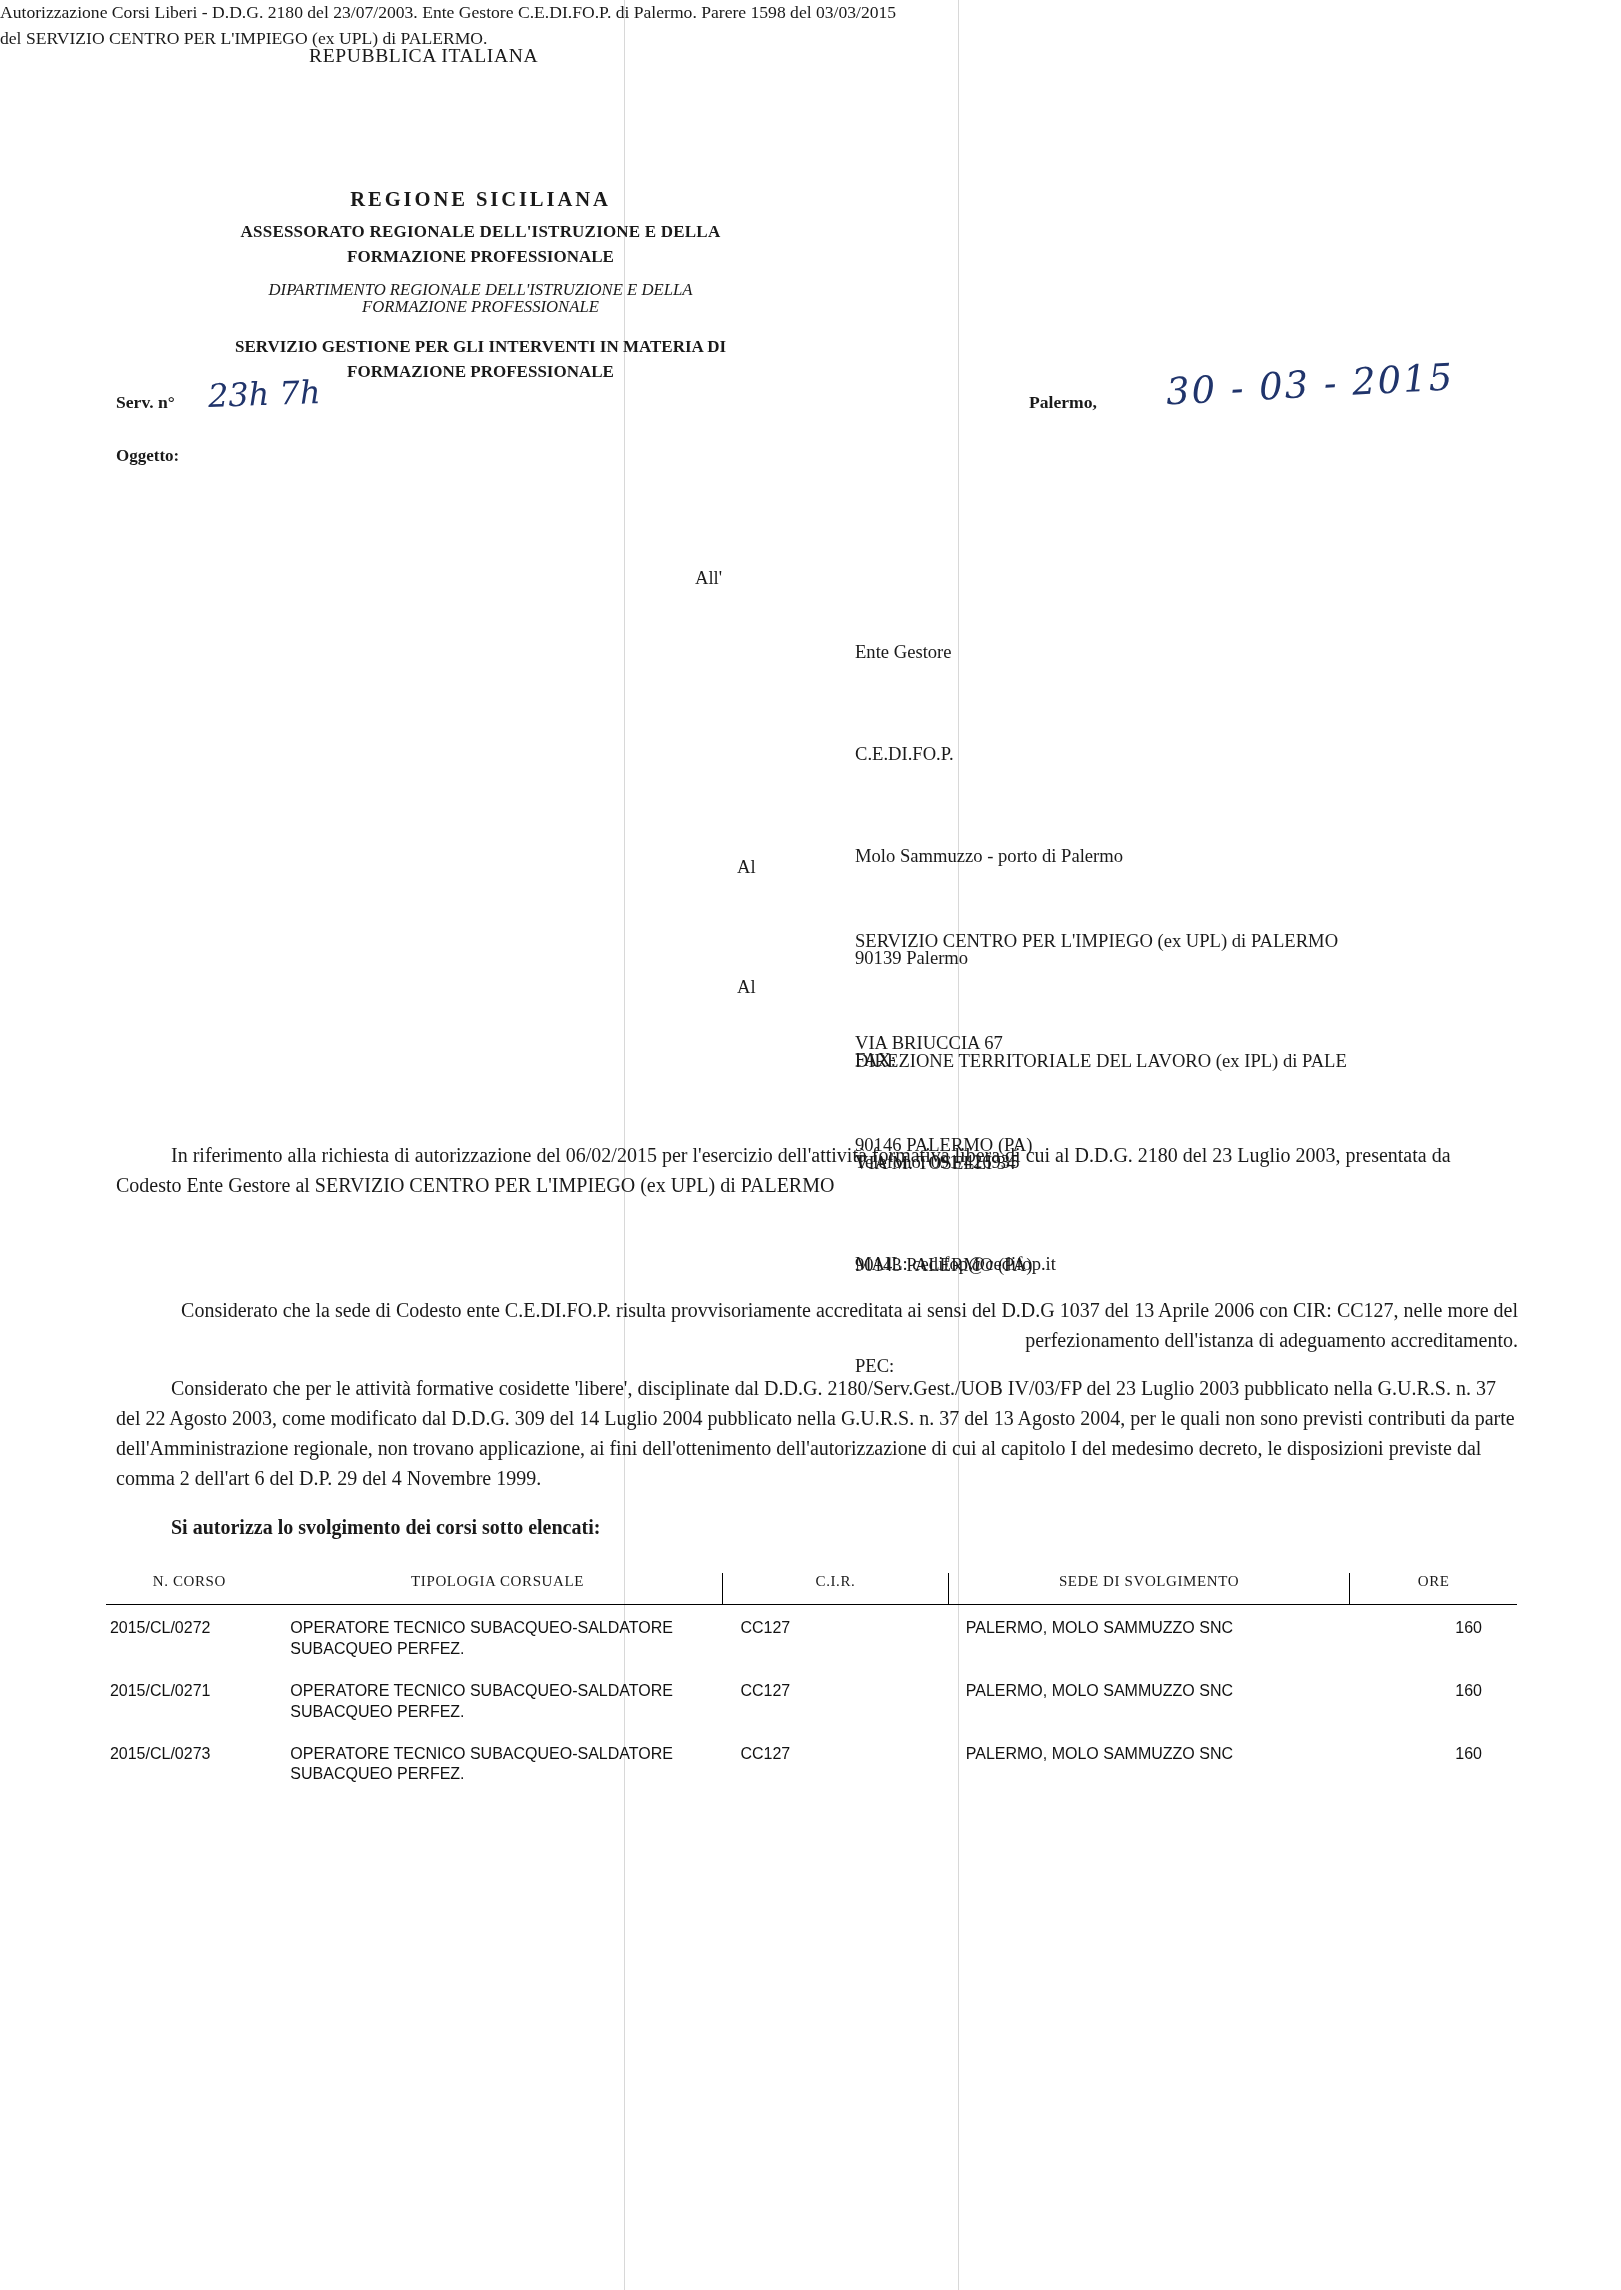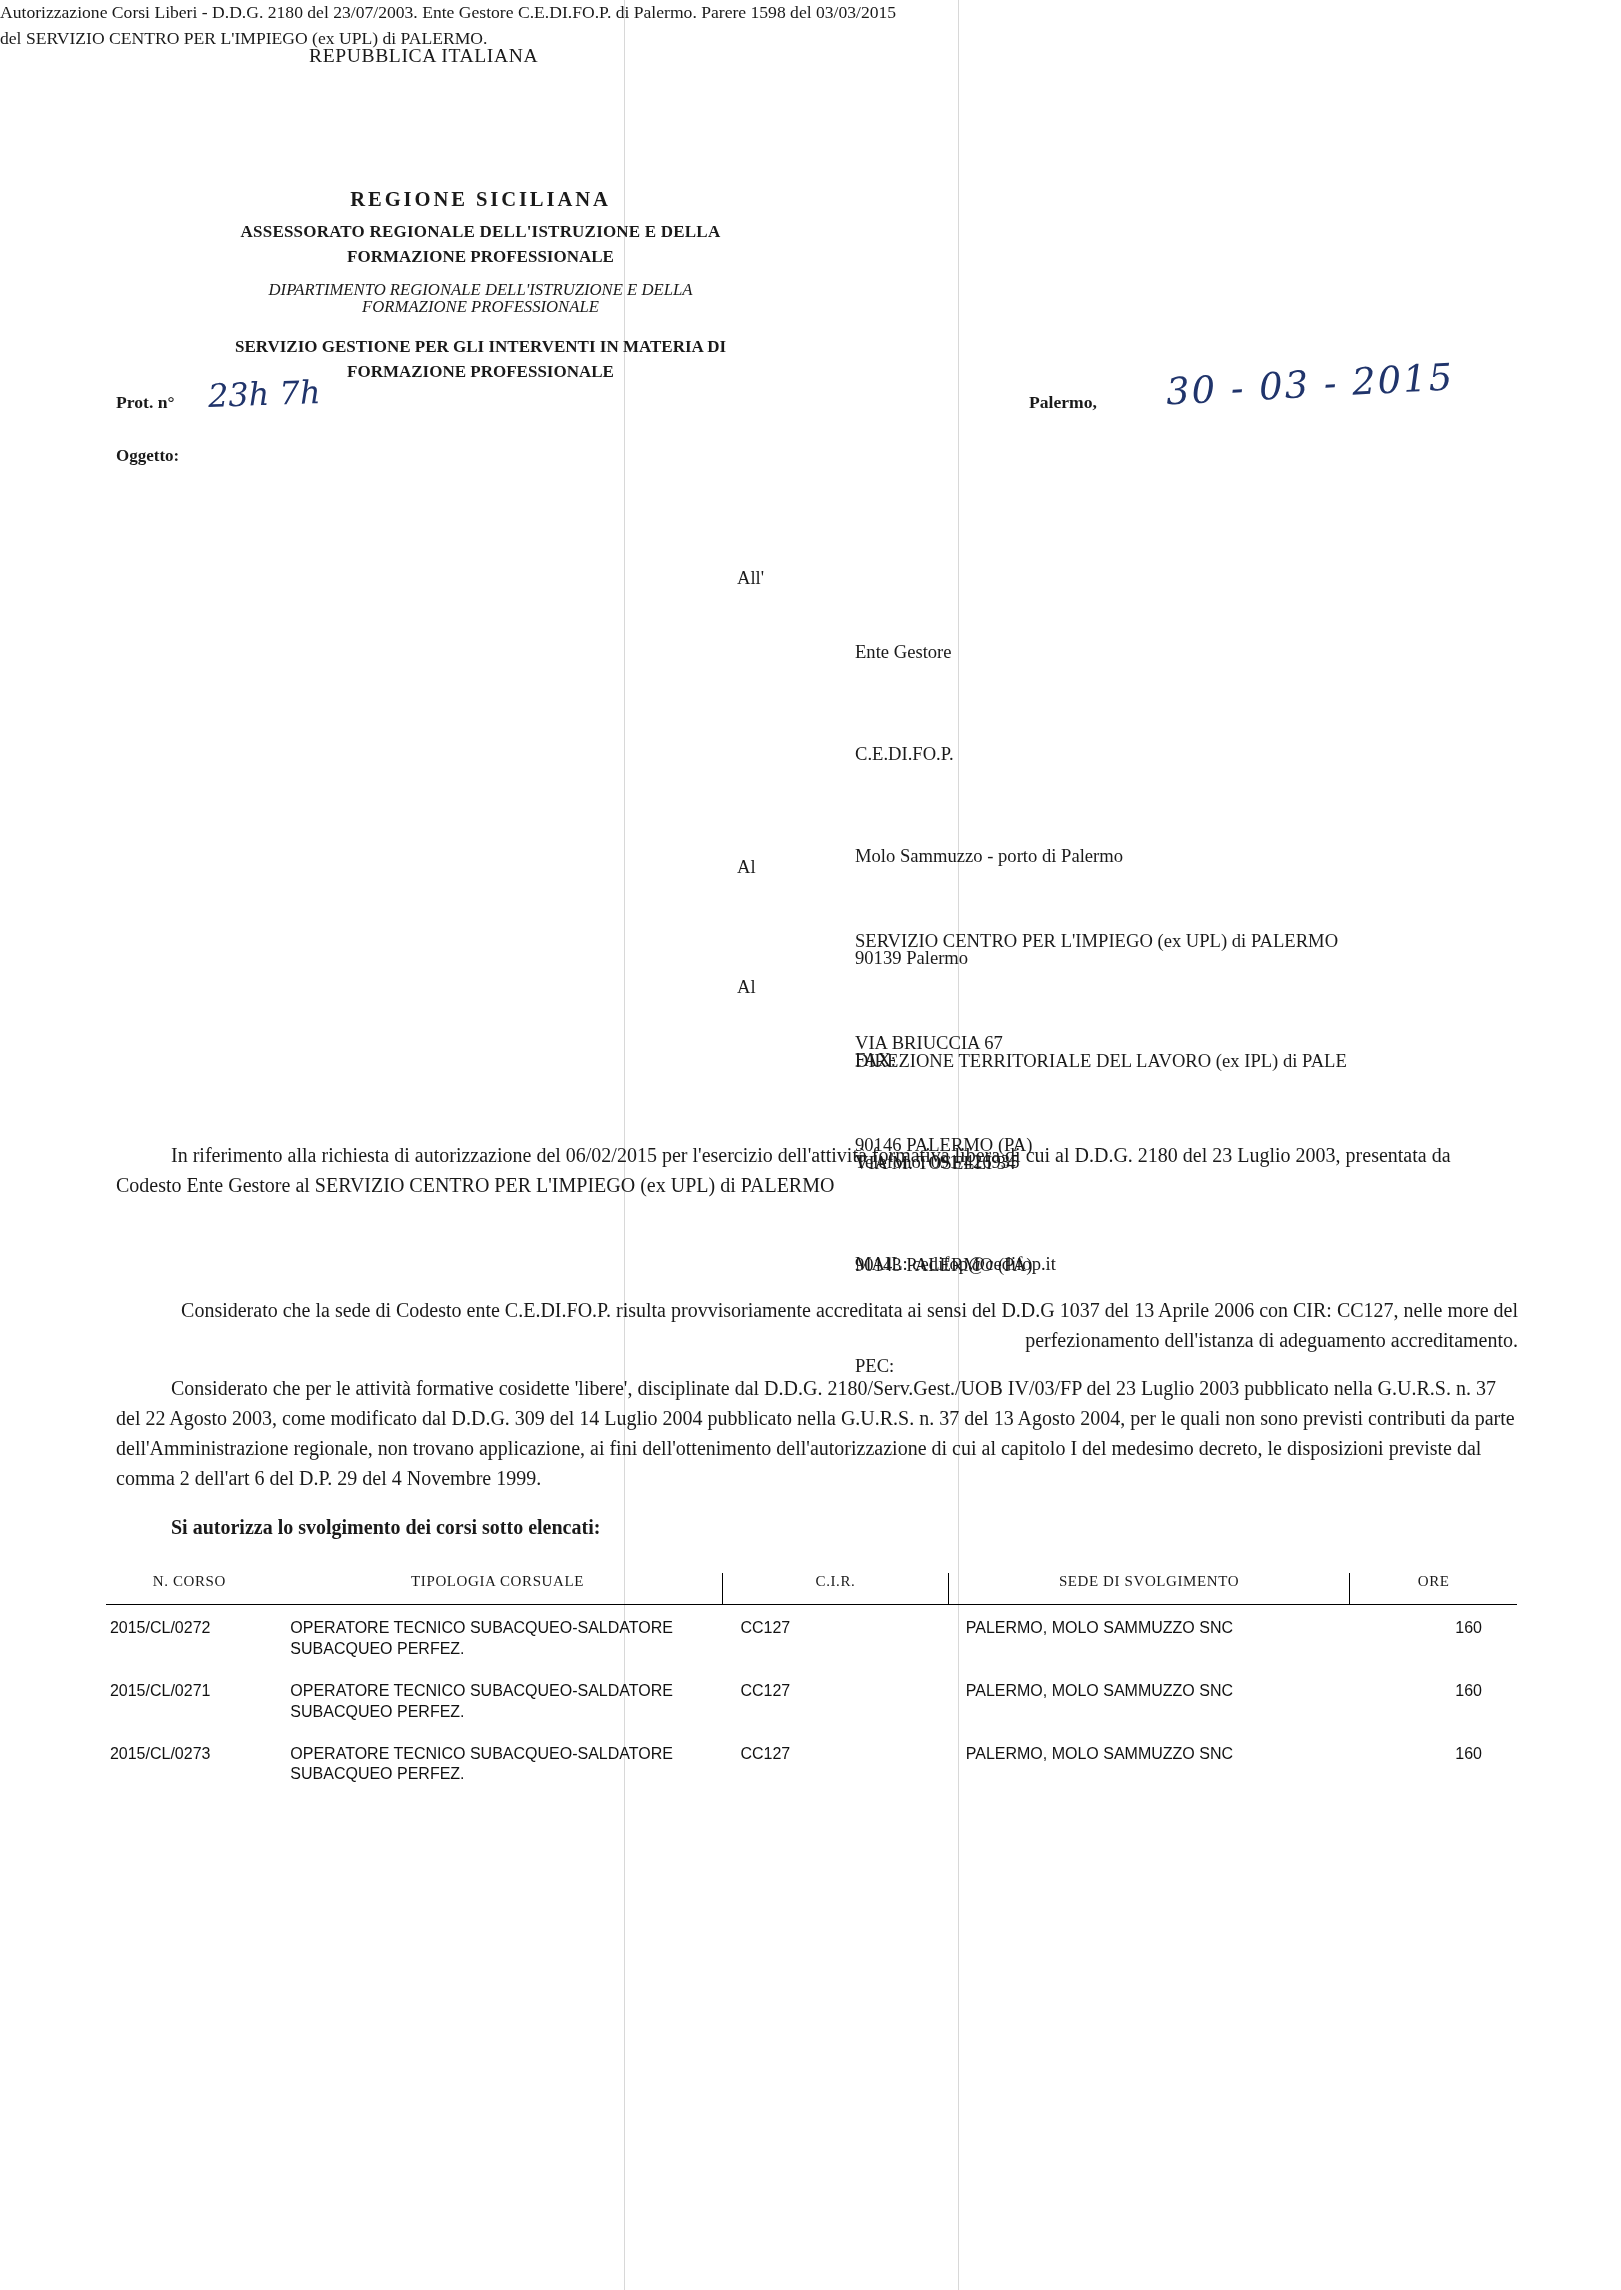--- a/index.html
+++ b/index.html
@@ -117,21 +117,21 @@
   .oggetto-text {
     left: 233px; top: 445px; width: 1274px;
     font-size: 17.6px;
     line-height: 25.5px;
   }
 
   
   .addr-prefix { font-size: 18.6px; }
   .addr-body { font-size: 18.6px; line-height: 34px; }
 
-  .a1-prefix { left: 737px; top: 567px; }
+  .a1-prefix { left: 695px; top: 567px; }
   .a1-body   { left: 855px; top: 567px; }
   .a2-prefix { left: 737px; top: 856px; }
   .a2-body   { left: 855px; top: 856px; }
   .a3-prefix { left: 737px; top: 976px; }
   .a3-body   { left: 855px; top: 976px; }
 
   
   .para {
     position: absolute;
     left: 116px;
@@ -197,21 +197,21 @@
 
   <div class="txt repubblica">REPUBBLICA ITALIANA</div>
   <div class="txt regione">REGIONE SICILIANA</div>
   <div class="txt assessorato">ASSESSORATO REGIONALE DELL'ISTRUZIONE E DELLA</div>
   <div class="txt assessorato2">FORMAZIONE PROFESSIONALE</div>
   <div class="txt dipartimento">DIPARTIMENTO REGIONALE DELL'ISTRUZIONE E DELLA</div>
   <div class="txt dipartimento2">FORMAZIONE PROFESSIONALE</div>
   <div class="txt servizio">SERVIZIO GESTIONE PER GLI INTERVENTI IN MATERIA DI</div>
   <div class="txt servizio2">FORMAZIONE PROFESSIONALE</div>
 
-  <div class="txt prot-label">Prot. n°</div>
+  <div class="txt prot-label">Serv. n°</div>
   <div class="txt prot-value">23h 7h</div>
   <div class="txt palermo-label">Palermo,</div>
   <div class="txt palermo-date">30 - 03 - 2015</div>
 
   <div class="txt oggetto-label">Oggetto:</div>
   <div class="oggetto-text">
     <div>Autorizzazione Corsi Liberi - D.D.G. 2180 del 23/07/2003. Ente Gestore C.E.DI.FO.P. di Palermo. Parere 1598 del 03/03/2015</div>
     <div>del SERVIZIO CENTRO PER L'IMPIEGO (ex UPL) di PALERMO.</div>
   </div>
 

